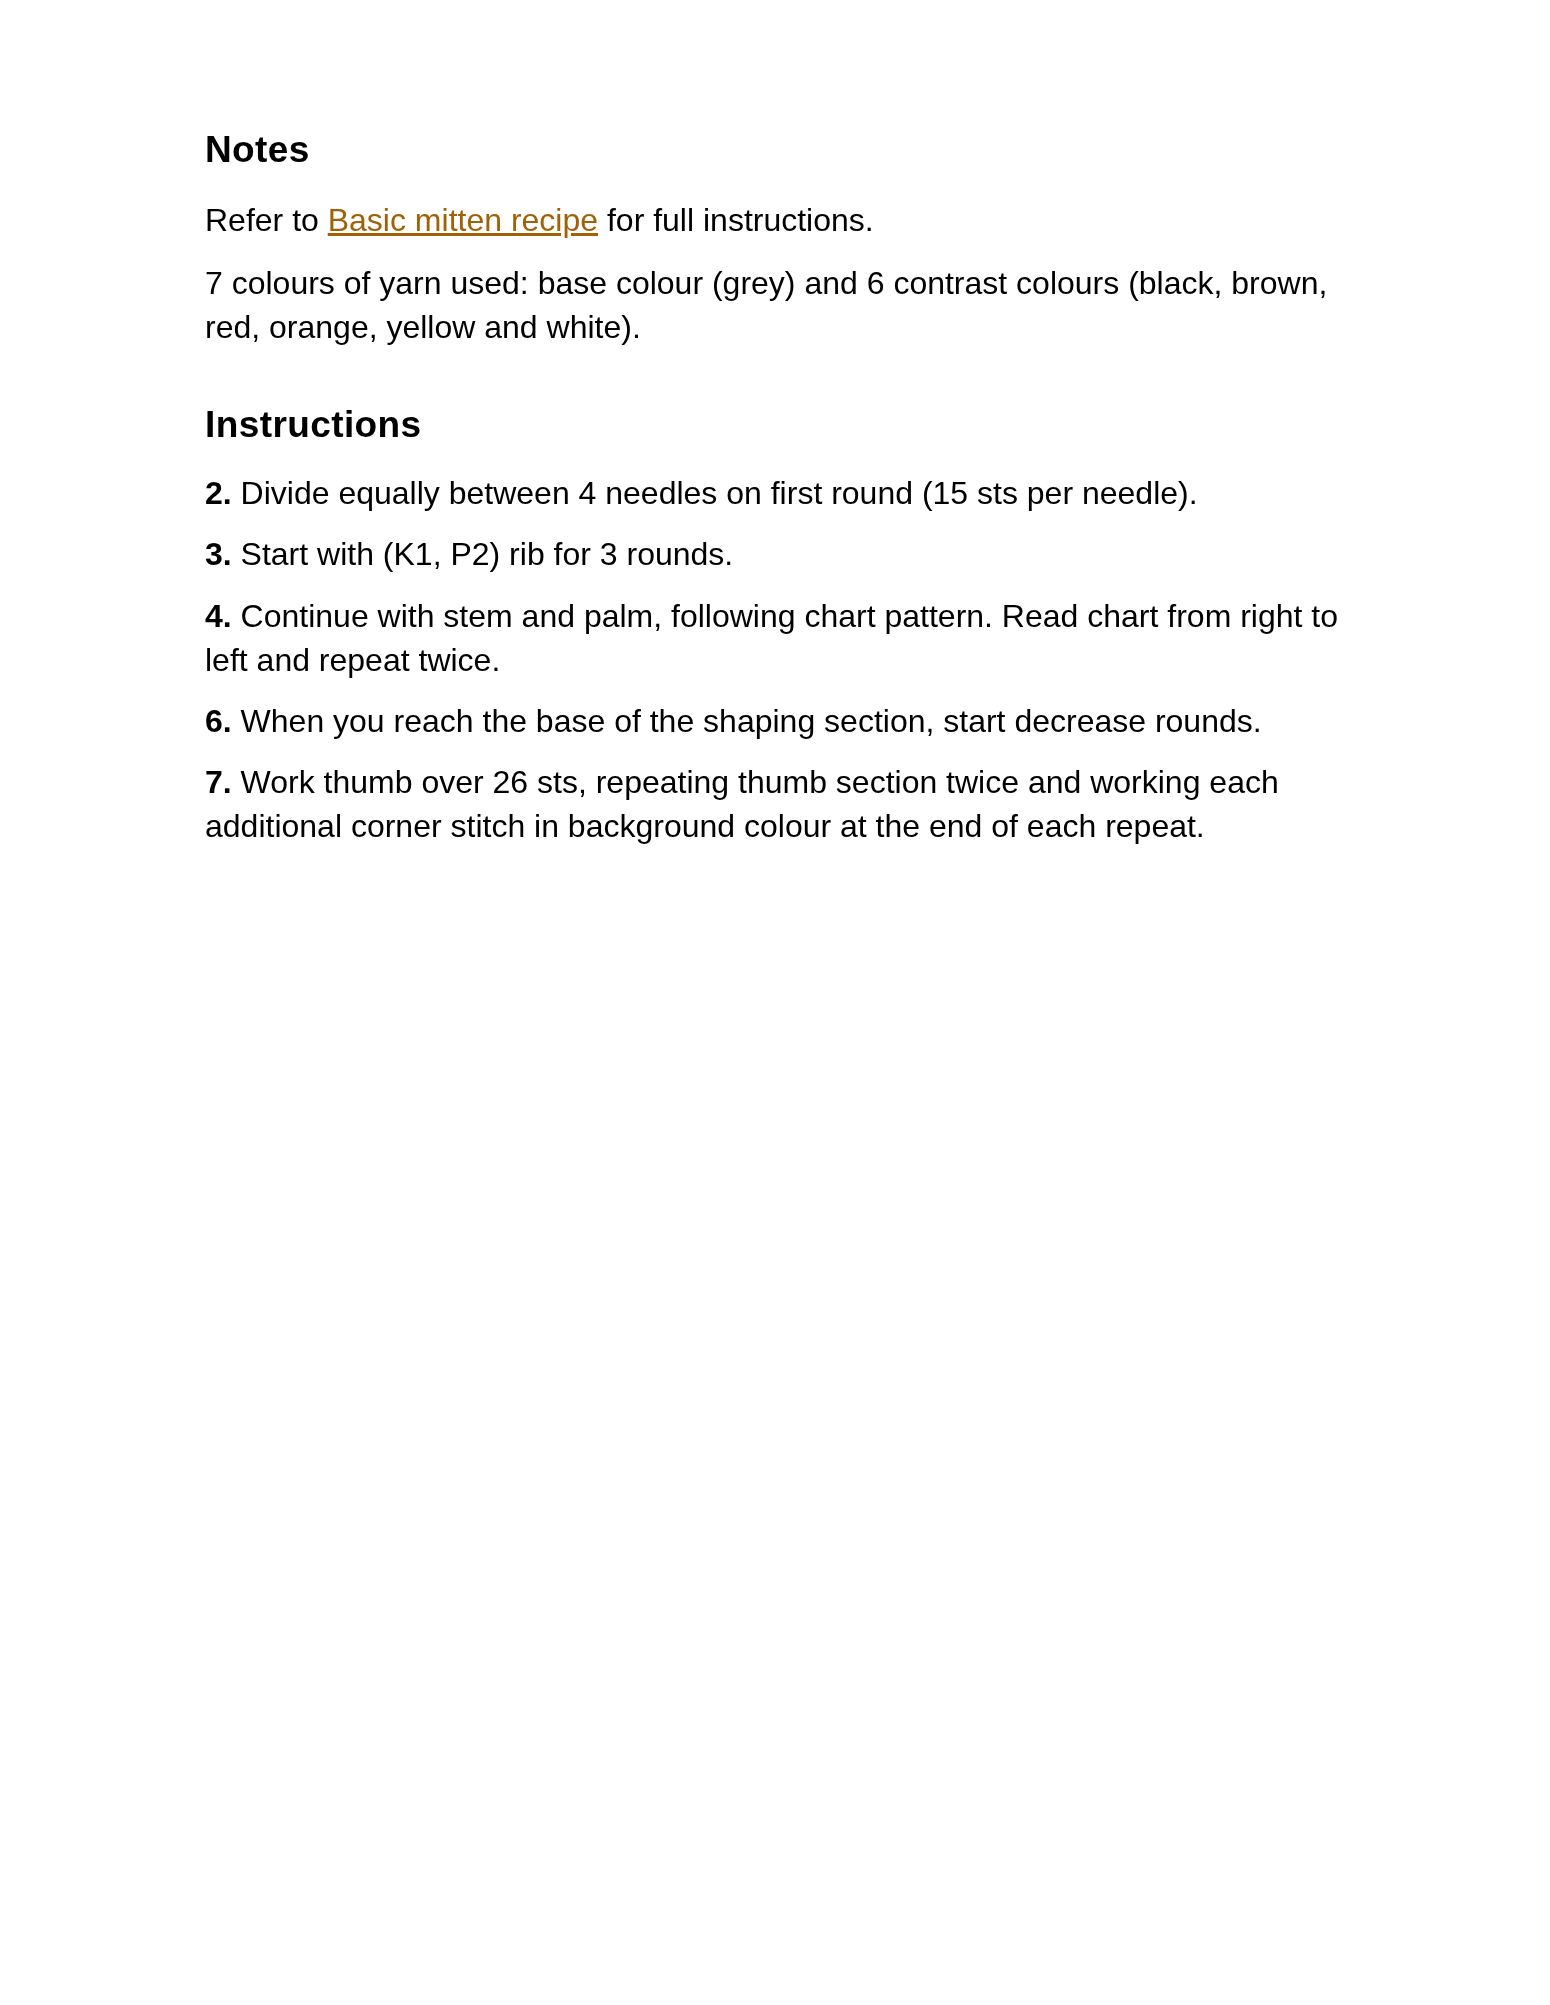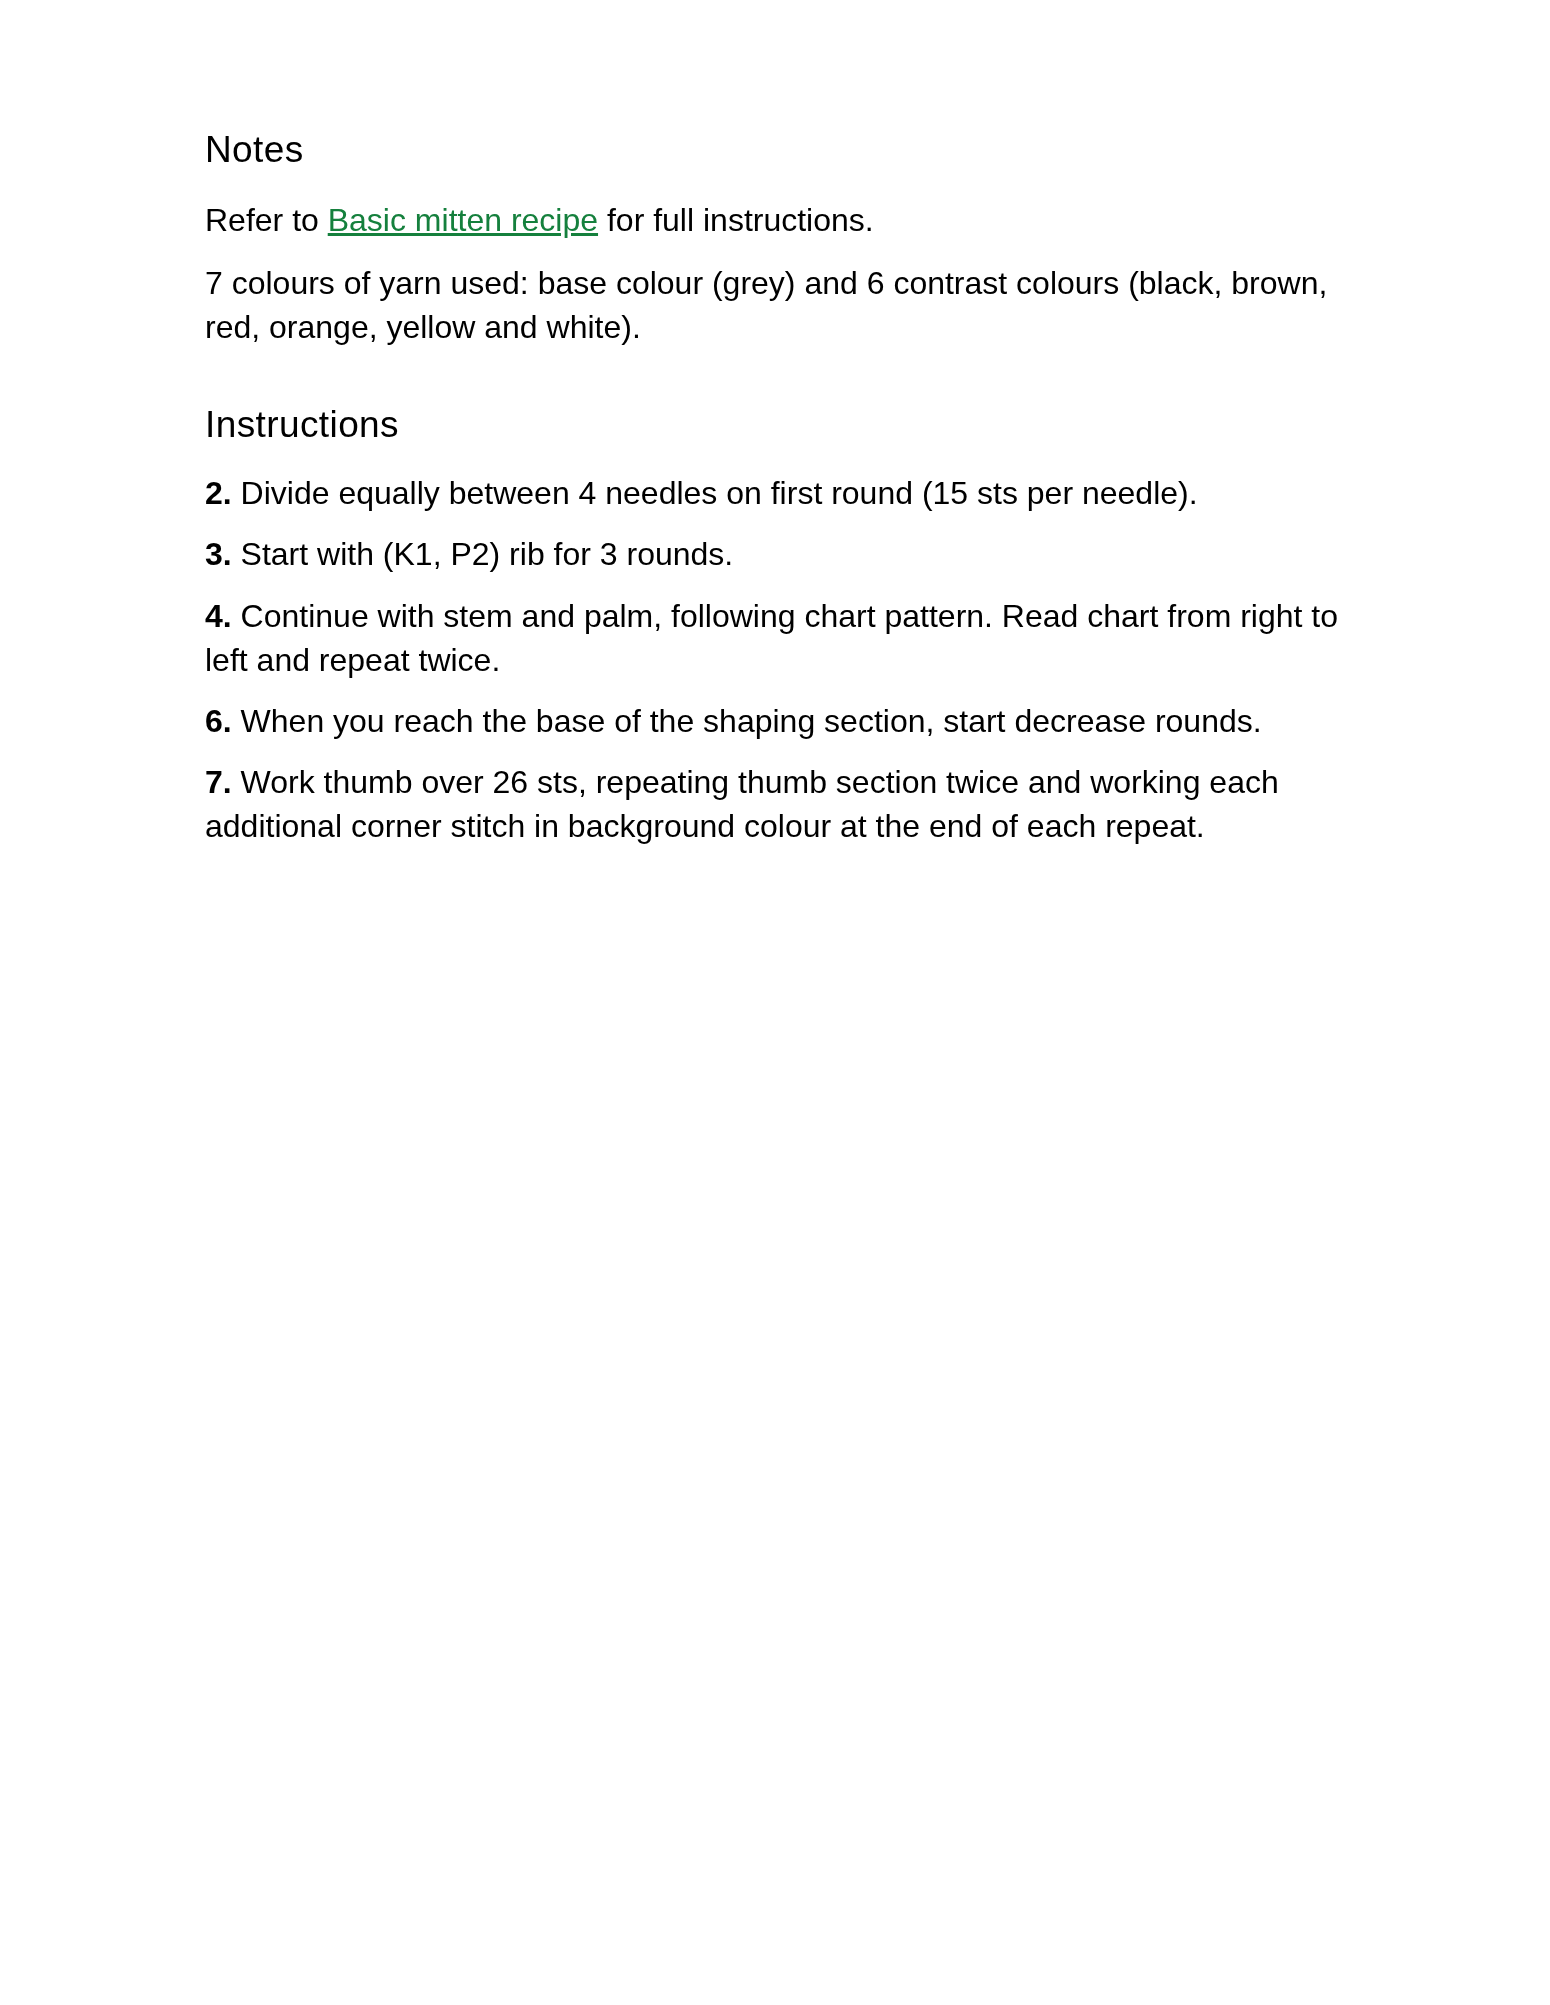--- a/index.html
+++ b/index.html
@@ -16,21 +16,21 @@
   }
   .page {
     width: 1550px;
     height: 2005px;
     box-sizing: border-box;
     padding: 128px 150px 0 205px;
     position: relative;
   }
   h2.section-heading {
     font-size: 37px;
-    font-weight: normal;
+    font-weight: bold;
     margin: 0 0 26px 0;
     letter-spacing: 0.4px;
     line-height: 1.2;
   }
   h2.notes-heading {
     margin-top: 0;
   }
   h2.instructions-heading {
     margin-top: 54px;
     margin-bottom: 24px;
@@ -38,21 +38,21 @@
   p.body-text {
     font-size: 32px;
     line-height: 1.38;
     margin: 0 0 18px 0;
     max-width: 1160px;
   }
   p.body-text:last-child {
     margin-bottom: 12px;
   }
   .link {
-    color: #15803d;
+    color: #a16207;
     text-decoration: underline;
   }
   .step-num {
     font-weight: bold;
   }
   .steps p {
     margin-bottom: 17px;
   }
 </style>
 </head>

